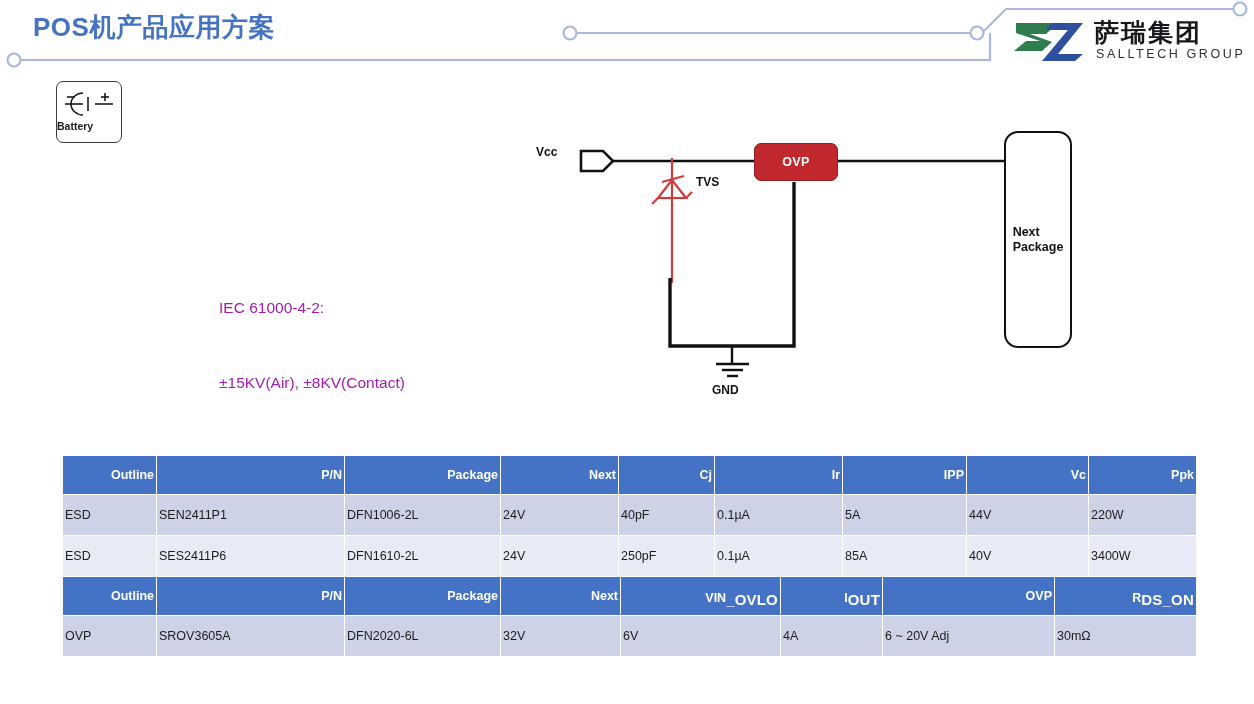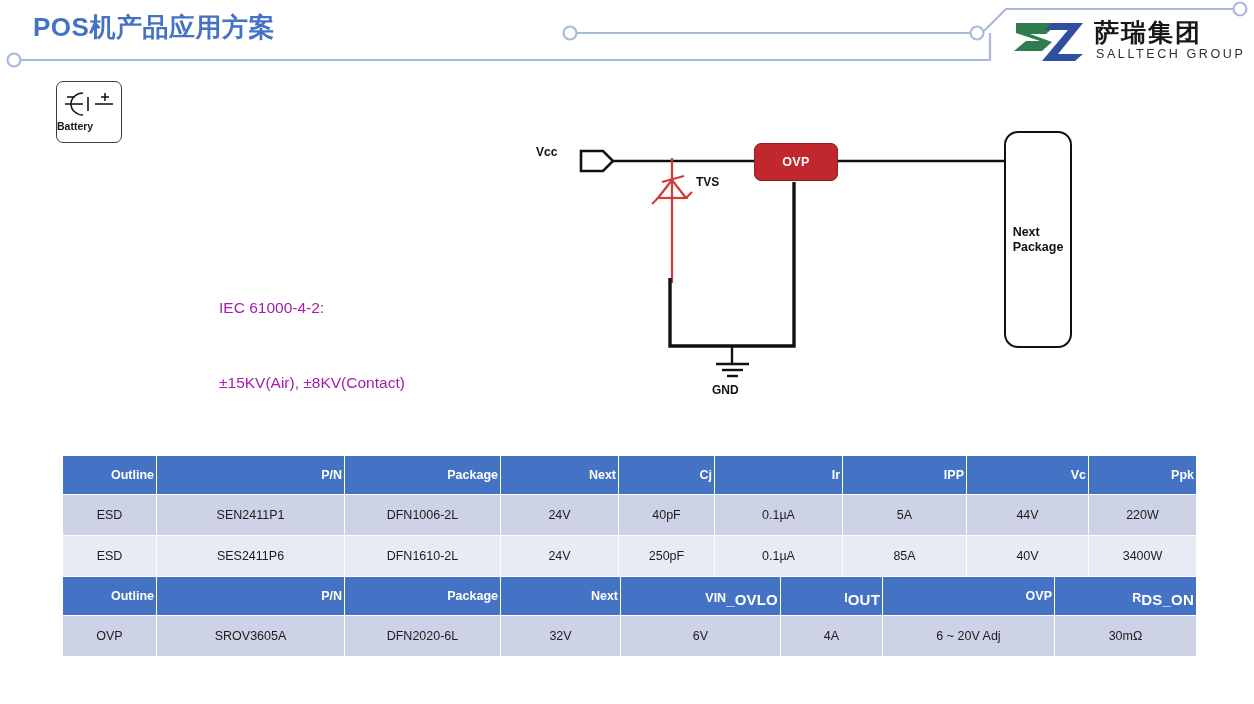--- a/index.html
+++ b/index.html
@@ -88,21 +88,21 @@
   .tbl{position:absolute;border-collapse:collapse;table-layout:fixed;}
   .tbl th{
     background:#4472C4;color:#ffffff;
     font-size:12.5px;font-weight:bold;
     height:38px;text-align:right;
     border:1px solid #ffffff;
     padding:0 2px;white-space:nowrap;
   }
   .tbl td{
     font-size:12.5px;color:#1c1c1c;
-    height:40px;text-align:center;
+    height:40px;
     border:1px solid #ffffff;
     padding:0 2px;white-space:nowrap;
   }
   .tbl tr.r-dark td{background:#ced2e6;}
   .tbl tr.r-light td{background:#e8ebf5;}
   sub{font-size:15px;vertical-align:baseline;position:relative;top:3px;letter-spacing:.2px;}
 
   #table1{left:62px;top:455px;width:1134px;}
   #table2{left:62px;top:576px;width:1134px;}
 </style>

